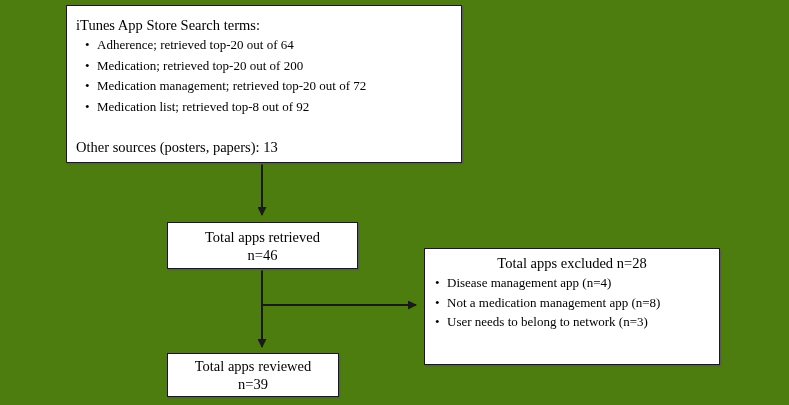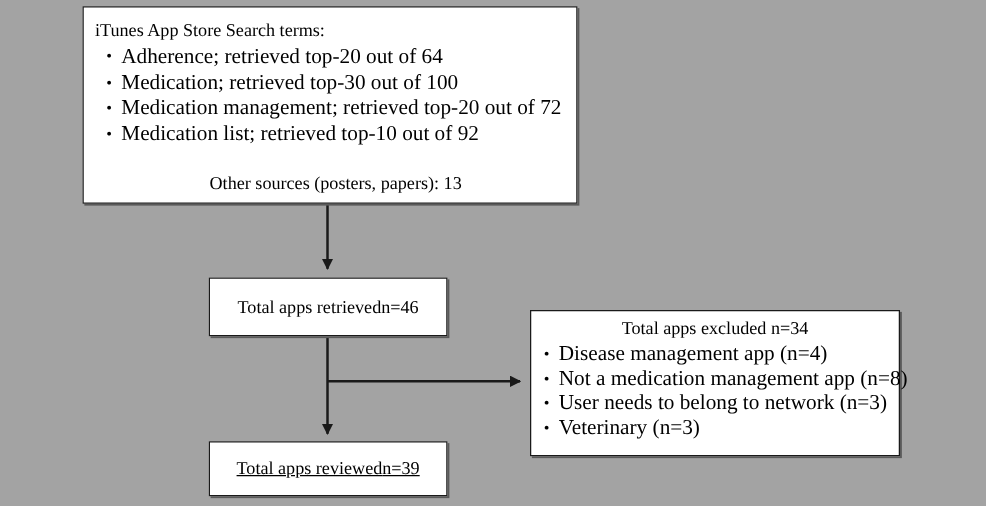--- a/index.html
+++ b/index.html
@@ -9,33 +9,33 @@
     background: #ffffff;
   }
   body {
     font-family: "Liberation Serif", "DejaVu Serif", serif;
     color: #000000;
   }
   #flowchart {
     position: relative;
     width: 789px;
     height: 405px;
-    background: #a3a3a3;
+    background: #4d7c0f;
     overflow: hidden;
   }
   .box {
     position: absolute;
     box-sizing: border-box;
     background: #ffffff;
     border: 1.5px solid #1a1a1a;
     box-shadow: 1.5px 1.5px 0 0 #5a5a5a;
   }
   .box-centered {
     display: flex;
-    flex-direction: row;
+    flex-direction: column;
     align-items: center;
     justify-content: center;
   }
 
   
   #box-search-terms {
     left: 66px;
     top: 5px;
     width: 396px;
     height: 158px;
@@ -46,56 +46,54 @@
     line-height: 20px;
     padding-left: 9px;
     white-space: nowrap;
   }
   ul.bullets {
     list-style: none;
     margin: 0;
     padding: 0;
   }
   ul.bullets li {
-    font-size: 17px;
+    font-size: 13px;
     line-height: 20.5px;
     padding-left: 30px;
     position: relative;
     white-space: nowrap;
   }
   ul.bullets li:before {
     content: "\2022";
     position: absolute;
     left: 18px;
     top: 0;
     font-size: 13px;
   }
   .src-other {
     font-size: 14.5px;
     line-height: 20px;
     padding-left: 9px;
     margin-top: 20px;
     white-space: nowrap;
-    text-align: center;
   }
 
   
   #box-total-retrieved {
     left: 167px;
     top: 222px;
     width: 191px;
     height: 47px;
   }
   
   #box-total-reviewed {
     left: 167px;
     top: 353px;
-    width: 191px;
+    width: 172px;
     height: 44px;
-    text-decoration: underline;
   }
   .node-line {
     font-size: 14.5px;
     line-height: 18px;
     text-align: center;
     white-space: nowrap;
   }
 
   
   #box-excluded {
@@ -151,39 +149,38 @@
 
     <g>
       <line x1="262" y1="305" x2="416" y2="305" stroke="#1a1a1a" stroke-width="2" marker-end="url(#arrowhead)"></line>
     </g>
   </svg>
 
   <div class="box" id="box-search-terms">
     <div class="src-title">iTunes App Store Search terms:</div>
     <ul class="bullets">
       <li>Adherence; retrieved top-20 out of 64</li>
-      <li>Medication; retrieved top-30 out of 100</li>
+      <li>Medication; retrieved top-20 out of 200</li>
       <li>Medication management; retrieved top-20 out of 72</li>
-      <li>Medication list; retrieved top-10 out of 92</li>
+      <li>Medication list; retrieved top-8 out of 92</li>
     </ul>
     <div class="src-other">Other sources (posters, papers): 13</div>
   </div>
 
   <div class="box box-centered" id="box-total-retrieved">
     <div class="node-line">Total apps retrieved</div>
     <div class="node-line">n=46</div>
   </div>
 
   <div class="box" id="box-excluded">
-    <div class="exc-title">Total apps excluded n=34</div>
+    <div class="exc-title">Total apps excluded n=28</div>
     <ul class="bullets">
       <li>Disease management app (n=4)</li>
       <li>Not a medication management app (n=8)</li>
       <li>User needs to belong to network (n=3)</li>
-      <li>Veterinary (n=3)</li>
     </ul>
   </div>
 
   <div class="box box-centered" id="box-total-reviewed">
     <div class="node-line">Total apps reviewed</div>
     <div class="node-line">n=39</div>
   </div>
 
 </div>
 

